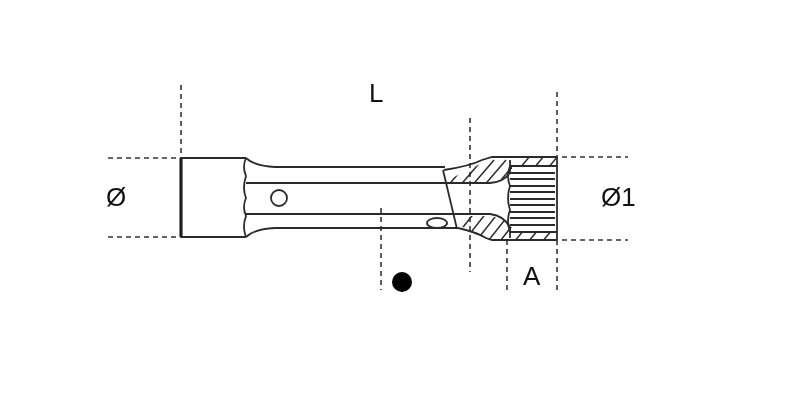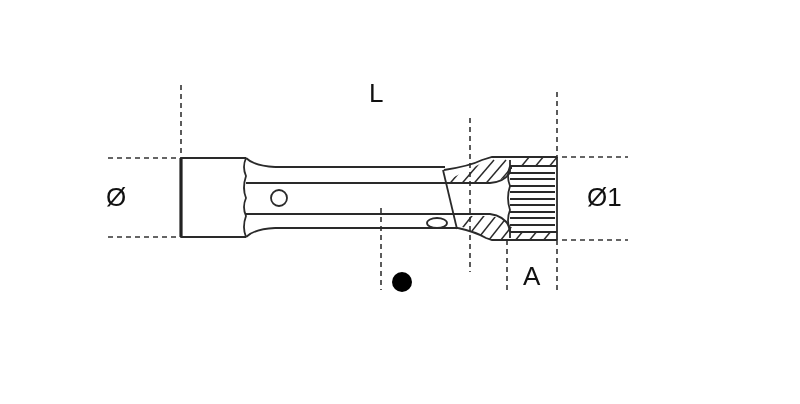--- a/index.html
+++ b/index.html
@@ -106,14 +106,14 @@
     <line class="stroke" x1="510" y1="212" x2="555" y2="212" stroke-width="1.2"></line>
     <line class="stroke" x1="510" y1="218" x2="555" y2="218" stroke-width="1.2"></line>
     <line class="stroke" x1="510" y1="225" x2="555" y2="225" stroke-width="1.2"></line>
   </g>
 
   <circle cx="402" cy="282" r="10" fill="#000"></circle>
 </svg>
 
 <div class="lbl" style="left:369px; top:80px;">L</div>
 <div class="lbl" style="left:106px; top:184px;">Ø</div>
-<div class="lbl" style="left:587px; top:184px;text-align:right;">Ø1</div>
+<div class="lbl" style="left:601px; top:184px;text-align:right;">Ø1</div>
 <div class="lbl" style="left:523px; top:263px;">A</div>
 
 </body></html>

